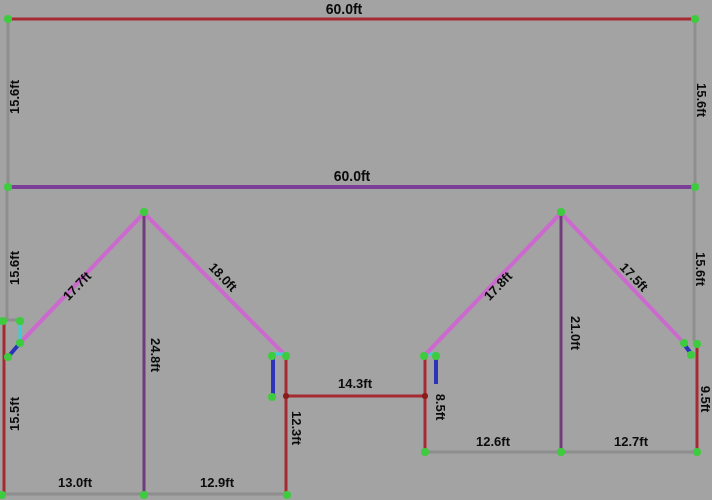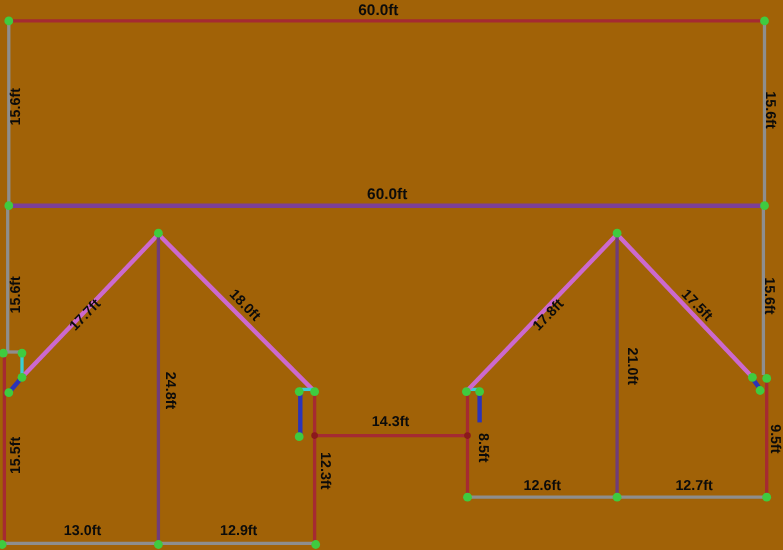--- a/index.html
+++ b/index.html
@@ -1,19 +1,19 @@
 <!DOCTYPE html>
 <html><head>
 <meta charset="utf-8">
 <style>
   html,body{margin:0;padding:0;background:#ffffff;}
   #stage{
     position:relative;
     width:712px;height:500px;
-    background:#a16207;
+    background:#a3a3a3;
     overflow:hidden;
     font-family:"Liberation Sans", sans-serif;
   }
   #diagram-svg{position:absolute;left:0;top:0;}
   #diagram-svg text{
     font-family:"Liberation Sans", sans-serif;
     font-weight:bold;
     fill:#0b0b0b;
   }
 </style>

